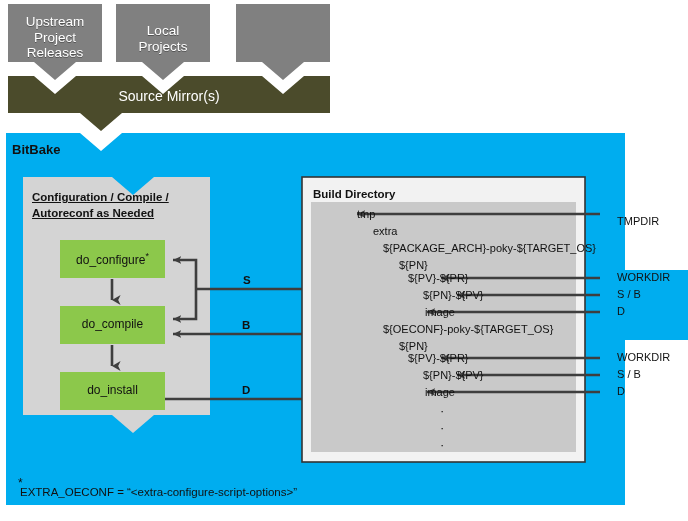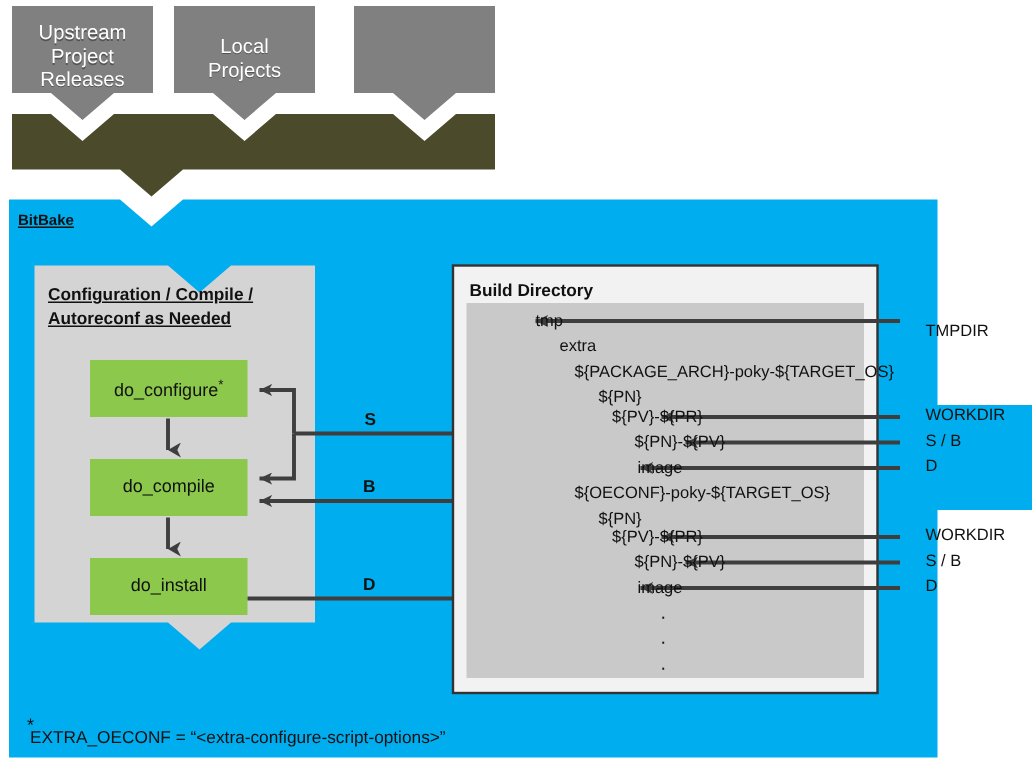--- a/index.html
+++ b/index.html
@@ -10,21 +10,21 @@
     -webkit-font-smoothing:antialiased;
   }
   #stage{position:absolute;left:0;top:0;width:624px;height:521px;}
   svg#art{position:absolute;left:0;top:0;width:688px;height:521px;}
 
   .lbl{position:absolute;color:#ffffff;text-align:center;line-height:1.15;}
   .srcbox-label{font-size:13.5px;font-weight:400;text-shadow:0 1px 0 rgba(0,0,0,.35);}
   .mirror-label{font-size:14px;font-weight:400;}
 
   .bitbake-label{
-    position:absolute;left:12px;top:142px;font-size:10px;font-weight:bold;color:#111;text-decoration:underline;
+    position:absolute;left:12px;top:142px;font-size:13px;font-weight:bold;color:#111;
   }
   .cfg-title{
     position:absolute;left:32px;top:190px;width:180px;font-size:11.5px;font-weight:bold;
     color:#111;line-height:1.38;
   }
   .task-label{
     position:absolute;font-size:12px;color:#111;text-align:center;width:100%;
   }
   .task{position:absolute;}
   .star-sup{font-size:9px;vertical-align:super;}
@@ -138,20 +138,21 @@
   <div class="lbl srcbox-label" style="left:8px;top:14px;width:94px;">
     <span style="white-space:pre-line;">Upstream
 Project
 Releases</span>
   </div>
   <div class="lbl srcbox-label" style="left:116px;top:23px;width:94px;">
     <span style="white-space:pre-line;margin-top:39px;">Local
 Projects</span>
   </div>
 
+  <div class="lbl mirror-label" style="left:8px;top:88px;width:322px;">Source Mirror(s)</div>
 
   <div class="bitbake-label">BitBake</div>
 
   <div class="cfg-title" style="white-space:pre-line;text-decoration:underline;">Configuration / Compile /
 Autoreconf as Needed</div>
 
   <div class="task" style="left:60px;top:251px;width:105px;">
     <div class="task-label"><span>do_configure</span><span class="star-sup">*</span></div>
   </div>
   <div class="task" style="left:60px;top:317px;width:105px;">

